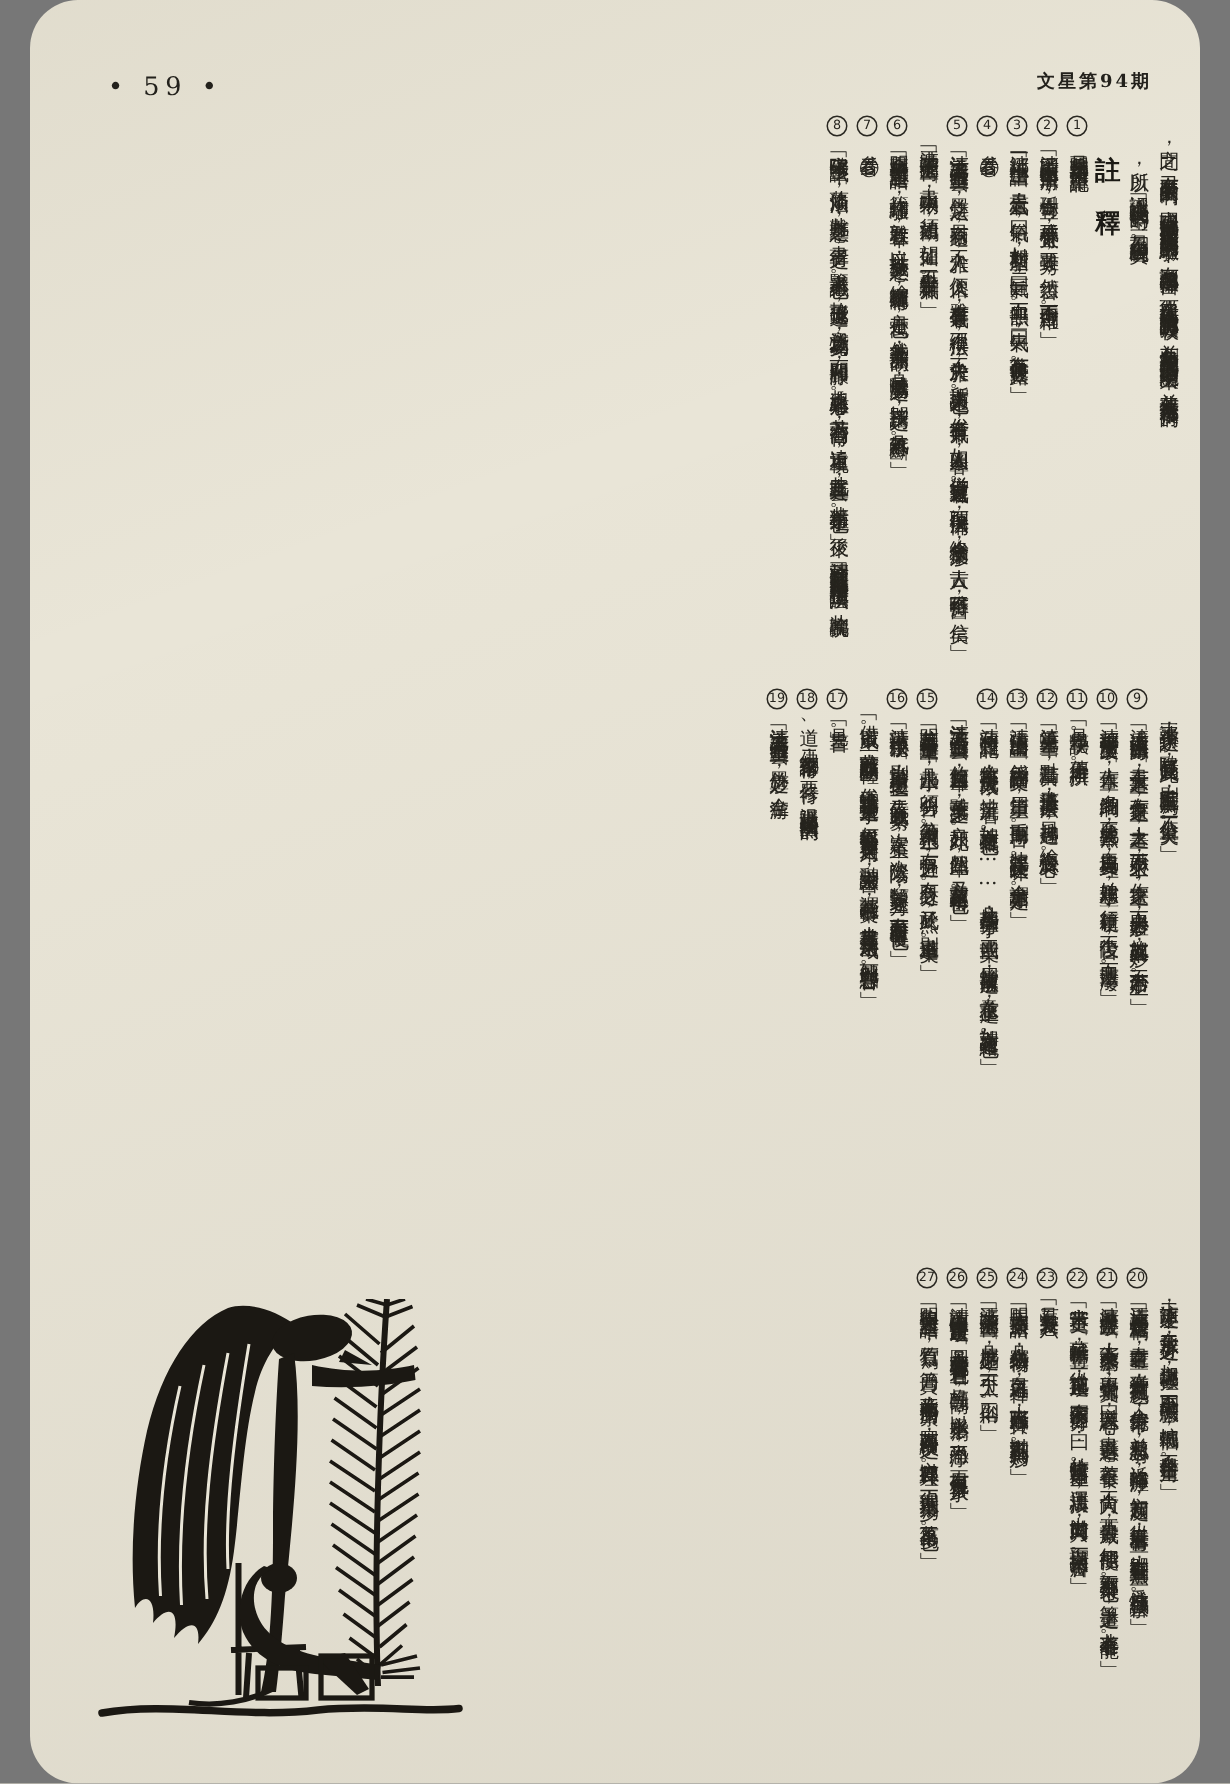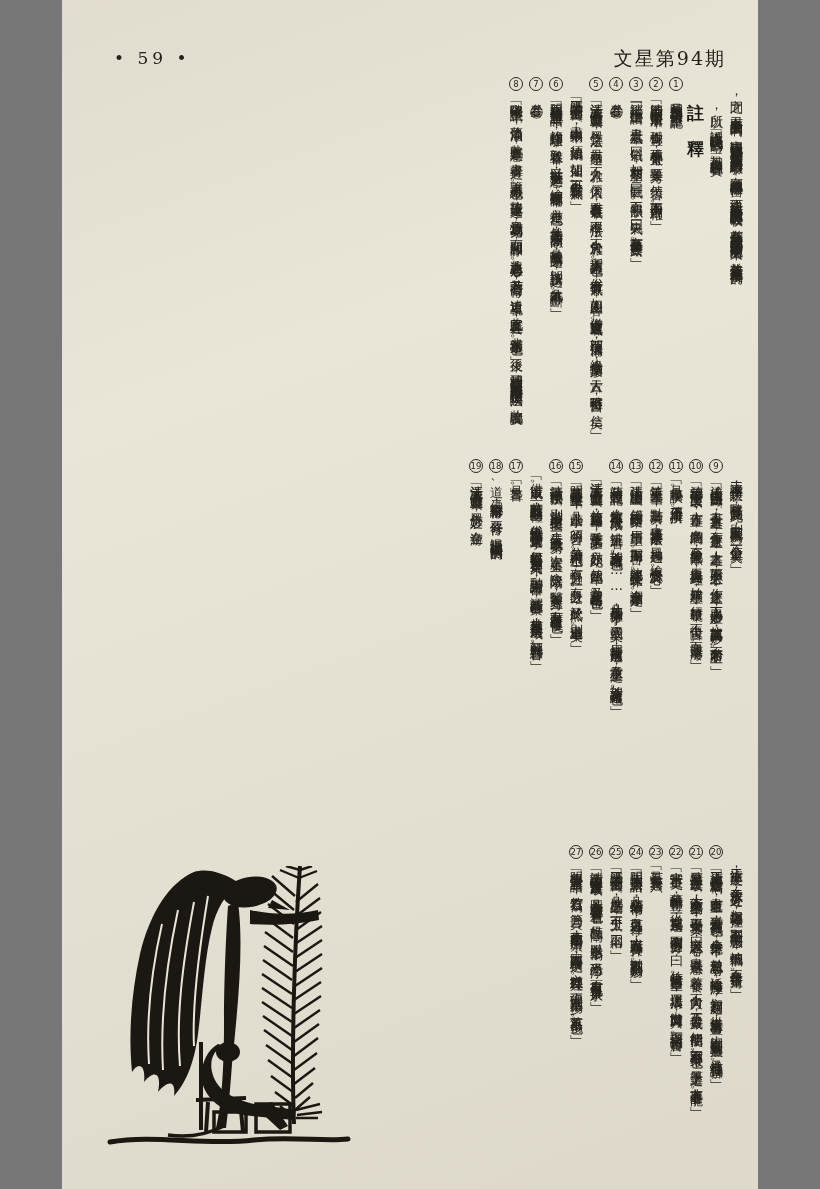--- a/index.html
+++ b/index.html
@@ -1,25 +1,25 @@
 <!DOCTYPE html>
 <html><head>
 <meta charset="utf-8">
 <style>
   html,body { margin:0; padding:0; }
   body { background:#777; font-family:"DejaVu Serif","Liberation Serif",serif; }
   .page {
-    position:relative; width:696px; height:1189px; margin:0 auto;
+    position:relative; width:780px; height:1189px; margin:0 auto;
     background:#e9e5d7;
     background-image: linear-gradient(160deg, rgba(120,110,80,0.07), rgba(0,0,0,0) 30%, rgba(90,80,60,0.08) 95%);
-    overflow:hidden; color:#1f1d18;
+    overflow:hidden; color:#1f1d18;border-radius:32px;
   }
   
   .pageno { position:absolute; top:48px; left:52px; font-size:17px; letter-spacing:4px; color:#23211c; }
-  .journal { position:absolute; top:46px; right:32px; font-size:19px; font-weight:normal; letter-spacing:2px; color:#23211c; }
+  .journal { position:absolute; top:46px; right:32px; font-size:12px; font-weight:bold; letter-spacing:2px; color:#23211c; }
   
   .vband {
     position:absolute; writing-mode:vertical-rl; text-orientation:upright;
     font-size:13px; line-height:20px; letter-spacing:1px; color:#26241e;
     text-align:start;
   }
   .band1 { top:90px;  right:12px; width:778px; height:382px; }
   .band2 { top:472px; right:12px; width:778px; height:388px; }
   .band3 { top:858px; right:12px; width:512px; height:330px; }
   .vband p, .vband h2 { margin:0; padding:0; }

